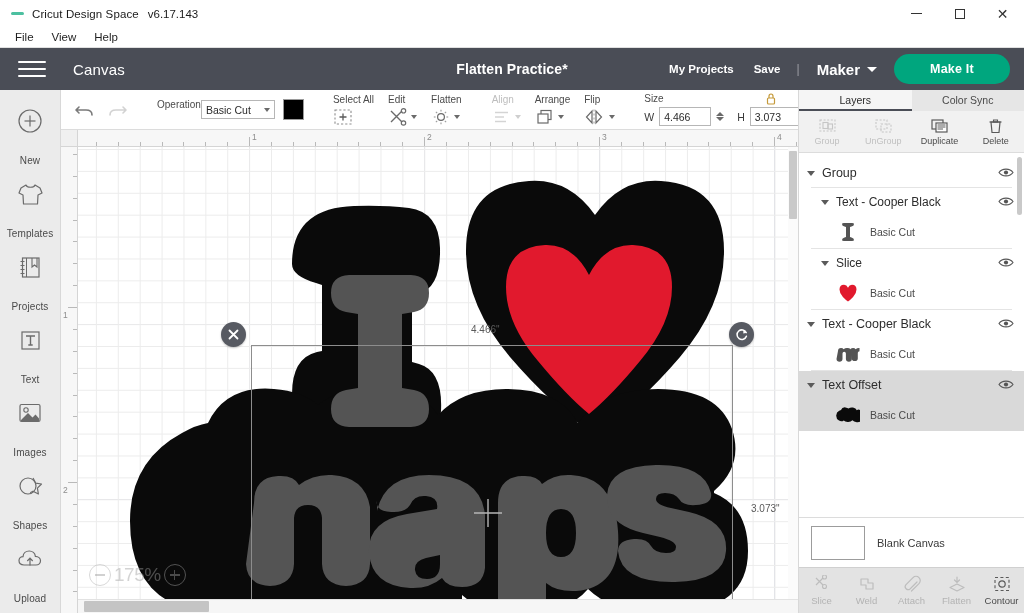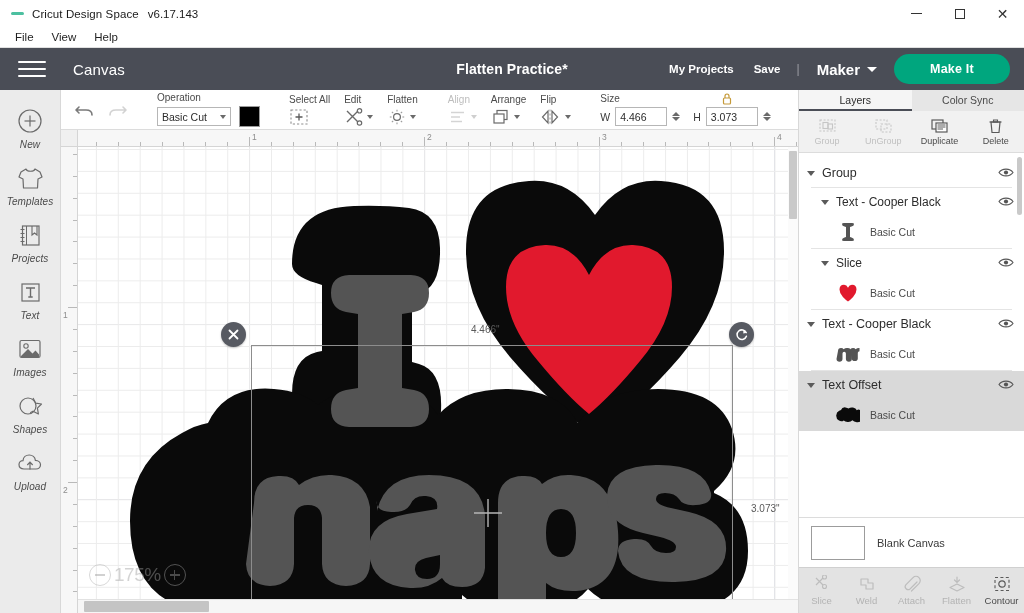--- a/index.html
+++ b/index.html
@@ -98,41 +98,41 @@
   .sidebar {
     width: 61px; background: #ebebeb; border-right: 1px solid #d8d8d8;
     display: flex; flex-direction: column; align-items: center; padding-top: 9px;
     flex-shrink: 0;
   }
   .sb-item {
     width: 61px; display: flex; flex-direction: column; align-items: center;
     padding: 7px 0 6px; cursor: pointer;
   }
   .sb-icon { width: 30px; height: 30px; display: flex; align-items: center; justify-content: center; }
-  .sb-lbl { font-size: 10px; color: #4a4a4a; margin-top: 3px; letter-spacing: .1px; font-style: italic; }
+  .sb-lbl { font-size: 10px; color: #4a4a4a; margin-top: 19px; letter-spacing: .1px; }
 
   
   .center { flex: 1; display: flex; flex-direction: column; min-width: 0; position: relative; }
 
   
   .edittoolbar {
     height: 40px; background: #fff; border-bottom: 1px solid #dcdcdc;
     display: flex; align-items: center; padding: 0 6px; gap: 0px;
     overflow: hidden; flex-shrink: 0;
   }
   .tb-group { display: flex; align-items: center; height: 40px; }
   .tb-divider { width: 1px; height: 26px; background: #dedede; margin: 0 8px; }
   .undo-btn { width: 34px; height: 34px; display: flex; align-items: center; justify-content: center; cursor: pointer; }
   .tool-col { display: flex; flex-direction: column; align-items: flex-start; justify-content: center; padding: 0 7px; cursor: pointer; }
   .tool-cap { font-size: 10px; color: #4a4a4a; margin-bottom: 3px; white-space: nowrap; }
   .tool-cap.dim { color: #bdbdbd; }
   .tool-row { display: flex; align-items: center; gap: 3px; }
   .caret { width: 0; height: 0; border-left: 3.5px solid transparent; border-right: 3.5px solid transparent; border-top: 4px solid #6a6a6a; }
   .caret.dim { border-top-color: #cfcfcf; }
-  .op-wrap { display: flex; flex-direction: column; padding: 0 6px; }
+  .op-wrap { display: flex; flex-direction: row; padding: 0 6px; }
   .op-lbl { font-size: 10px; color: #4a4a4a; margin-bottom: 3px; }
   .op-row { display: flex; align-items: center; gap: 8px; }
   .op-select {
     width: 74px; height: 19px; border: 1px solid #b6b6b6; background: #fff;
     font-size: 10.5px; color: #2b2b2b; display: flex; align-items: center;
     padding: 0 4px; position: relative; cursor: pointer;
   }
   .op-select .cv { flex: 1; }
   .op-swatch { width: 21px; height: 21px; background: #000; border: 1px solid #9a9a9a; cursor: pointer; }
   .size-wrap { display: flex; flex-direction: column; padding: 0 6px; position: relative; }

